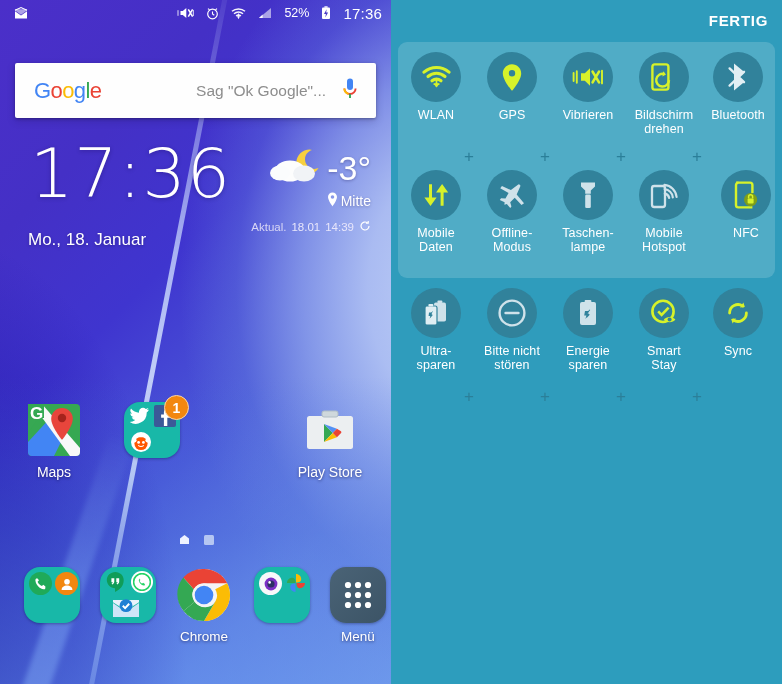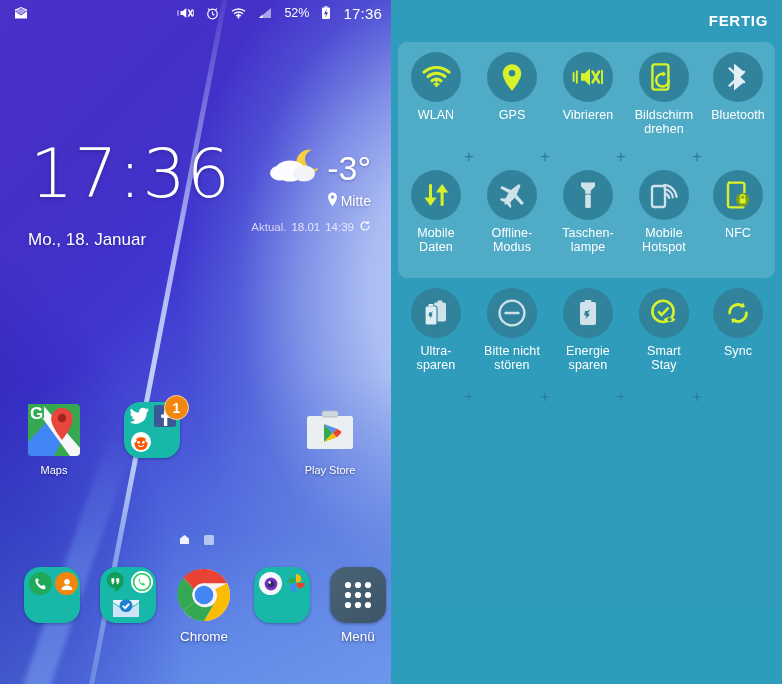--- a/index.html
+++ b/index.html
@@ -97,21 +97,21 @@
   #wrow { display:flex; align-items:center; justify-content:flex-end; }
   #wtemp { color:#fff; font-size:34px; font-weight:300; margin-left:1px; text-shadow:0 1px 3px rgba(15,5,60,.3); }
   #wloc { color:#fff; font-size:14px; margin-top:2px; display:flex; align-items:center; justify-content:flex-end; gap:3px; text-shadow:0 1px 3px rgba(15,5,60,.3);}
   #wupd { color:#e8e6fb; font-size:11.5px; margin-top:10px; display:flex; align-items:center; justify-content:flex-end; gap:5px; white-space:nowrap;}
   #wupd .dim{ color:#d8d6f5; }
 
   
   #approw { position:absolute; left:0; top:402px; width:391px; height:100px; z-index:4; }
   .appcell { position:absolute; width:84px; text-align:center; }
   .appicon { width:56px; height:56px; margin:0 auto; position:relative; }
-  .applabel { color:#fff; font-size:11px; margin-top:6px; text-shadow:0 1px 3px rgba(10,5,50,.55); }
+  .applabel { color:#fff; font-size:14px; margin-top:6px; text-shadow:0 1px 3px rgba(10,5,50,.55); }
   .sqfolder {
     width:56px; height:56px;
     background:#18b8a8;
     border-radius:16px;
     box-shadow:0 1px 3px rgba(10,5,50,.35);
     position:relative; overflow:hidden;
   }
   .badge {
     position:absolute; right:-9px; top:-7px;
     width:25px; height:25px; border-radius:50%;
@@ -236,20 +236,32 @@
           <svg class="ico" width="10" height="14" viewBox="0 0 10 14">
             <rect x="1" y="1.6" width="8" height="11.4" rx="1" fill="#fff"></rect>
             <rect x="3.4" y=".3" width="3.2" height="1.4" fill="#fff"></rect>
             <path d="M5.6 3.3 3 8.1h1.9l-.6 3.3 2.8-5H5.2z" fill="#4a3ac5"></path>
           </svg>
         </span>
         <span class="sb-clock">17:36</span>
       </div>
     </div>
 
+    <div id="gsearch">
+      <div class="g-logo"><span class="g-b">G</span><span class="g-r">o</span><span class="g-y">o</span><span class="g-b">g</span><span class="g-g">l</span><span class="g-r">e</span></div>
+      <div class="g-ph">Sag "Ok Google"...</div>
+      <div class="g-mic">
+        <svg width="16" height="24" viewBox="0 0 16 24">
+          <rect x="5" y="1.5" width="6" height="11.5" rx="3" fill="#4285F4"></rect>
+          <path d="M2.4 11.4a5.6 5.6 0 0 0 11.2 0" stroke="#EA4335" stroke-width="1.9" fill="none"></path>
+          <path d="M2.4 11.4a5.6 5.6 0 0 0 4.2 5.4" stroke="#FBBC05" stroke-width="1.9" fill="none"></path>
+          <path d="M8 16.9v4.2" stroke="#34A853" stroke-width="1.9"></path>
+        </svg>
+      </div>
+    </div>
 
     <div id="clockw">
       <div id="bigclock">17:36</div>
       <div id="datetxt">Mo., 18. Januar</div>
       <div id="weather">
         <div id="wrow">
           <span>
             <svg width="58" height="40" viewBox="0 0 58 40">
               <path d="M44 4c-4.2 1.3-7 5-7 9.3 0 5.3 4.3 9.6 9.6 9.6 1.4 0 2.7-.3 3.9-.8-2 3.6-5.9 6-10.3 6-6.5 0-11.8-5.3-11.8-11.8C28.4 9.4 34.4 3.4 41.8 3.4c.8 0 1.5.2 2.2.6z" fill="#f7cf3f"></path>
               <ellipse cx="22" cy="25" rx="15" ry="10.5" fill="#fdfdfd"></ellipse>
@@ -571,21 +583,21 @@
             <rect x="3" y="6" width="13" height="21" rx="2.2" fill="none" stroke="#cfe2ea" stroke-width="2.3"></rect>
             <path d="M17 12.6a6.6 6.6 0 0 1 0 0" fill="none"></path>
             <path d="M15.6 9.2a9.4 9.4 0 0 1 8.2 8.2" stroke="#cfe2ea" stroke-width="2.2" fill="none" stroke-linecap="round"></path>
             <path d="M15.8 13.6a5.4 5.4 0 0 1 4.4 4.4" stroke="#cfe2ea" stroke-width="2.2" fill="none" stroke-linecap="round"></path>
             <path d="M15.4 4.8A13.6 13.6 0 0 1 27.6 17" stroke="#cfe2ea" stroke-width="2.2" fill="none" stroke-linecap="round"></path>
           </svg>
         </div>
         <div class="qlabel" style="white-space:pre-line;">Mobile
 Hotspot</div>
       </div>
-      <div class="qcell" style="left:312px;">
+      <div class="qcell" style="left:320px;">
         <div class="qcirc">
           <svg width="26" height="30" viewBox="0 0 26 30">
             <path d="M3 2.6h14a2.4 2.4 0 0 1 2.4 2.4v8" fill="none" stroke="#d7f22a" stroke-width="2.4"></path>
             <path d="M3 2.6a2.4 2.4 0 0 0-2.4 2.4v20a2.4 2.4 0 0 0 2.4 2.4h14" fill="none" stroke="#d7f22a" stroke-width="2.4" transform="translate(2.4,0)"></path>
             <circle cx="17.6" cy="19.6" r="6.6" fill="#7f9e19"></circle>
             <rect x="14.6" y="18.6" width="6" height="5" rx="1" fill="#d7f22a"></rect>
             <path d="M15.6 18.6v-1.8a2 2 0 0 1 4 0v1.8" fill="none" stroke="#d7f22a" stroke-width="1.5"></path>
           </svg>
         </div>
         <div class="qlabel">NFC</div>

